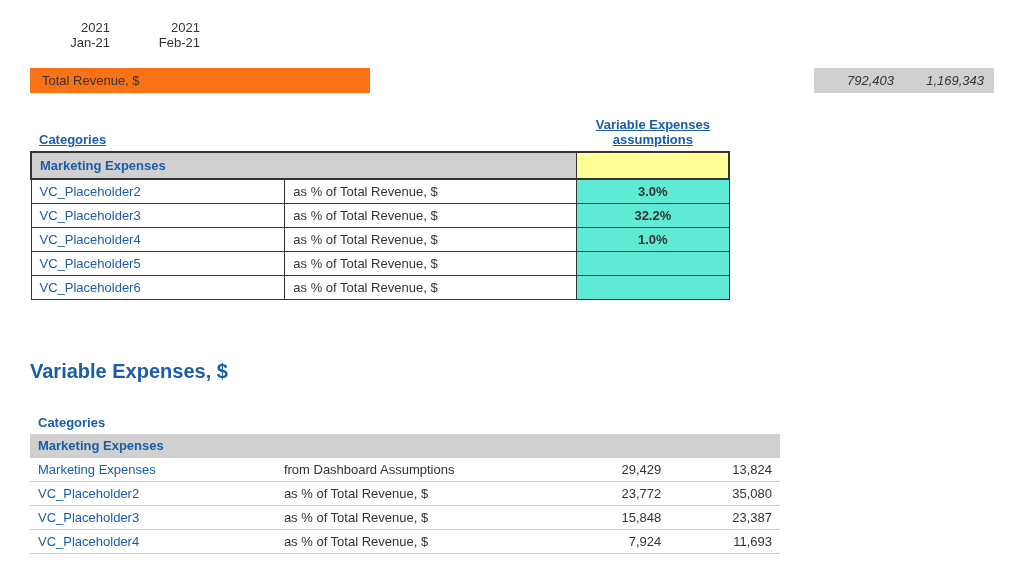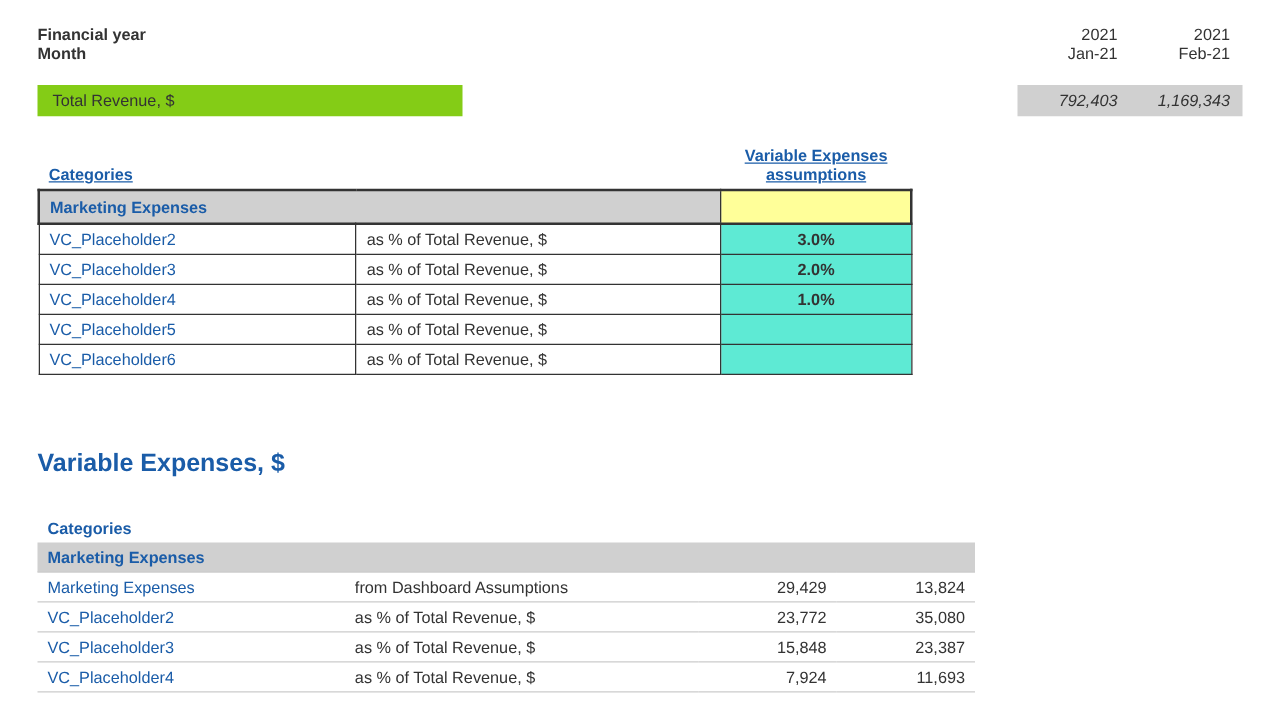--- a/index.html
+++ b/index.html
@@ -35,21 +35,21 @@
       font-weight: bold;
       margin-bottom: 14px;
     }
 
     .total-revenue-row {
       display: flex;
       align-items: center;
       margin-bottom: 20px;
     }
     .total-revenue-label {
-      background: #84cc16;
+      background: #f97316;
       padding: 5px 12px;
       width: 340px;
       font-size: 13px;
       color: #333;
     }
     .total-revenue-values {
       display: flex;
       margin-left: auto;
     }
     .total-revenue-val {
@@ -151,24 +151,20 @@
       border-bottom: 1px solid #ccc;
     }
     .spacer { height: 30px; }
 
     .header-label { display: block; }
   </style>
 </head>
 <body>
 
 <div class="header-row">
-  <div class="header-left">
-    <span class="header-label">Financial year</span>
-    <span class="header-label">Month</span>
-  </div>
   <div class="header-right">
     <div class="header-right-col">
       <span class="header-label">2021</span>
       <span class="header-label">Jan-21</span>
     </div>
     <div class="header-right-col">
       <span class="header-label">2021</span>
       <span class="header-label">Feb-21</span>
     </div>
   </div>
@@ -201,21 +197,21 @@
         <td class="val-cell-empty" style="background:#ffff99;border:1px solid #333;"></td>
       </tr>
       <tr>
         <td class="cat-cell">VC_Placeholder2</td>
         <td class="desc-cell">as % of Total Revenue, $</td>
         <td class="val-cell">3.0%</td>
       </tr>
       <tr>
         <td class="cat-cell">VC_Placeholder3</td>
         <td class="desc-cell">as % of Total Revenue, $</td>
-        <td class="val-cell">2.0%</td>
+        <td class="val-cell">32.2%</td>
       </tr>
       <tr>
         <td class="cat-cell">VC_Placeholder4</td>
         <td class="desc-cell">as % of Total Revenue, $</td>
         <td class="val-cell">1.0%</td>
       </tr>
       <tr>
         <td class="cat-cell">VC_Placeholder5</td>
         <td class="desc-cell">as % of Total Revenue, $</td>
         <td class="val-cell"></td>

